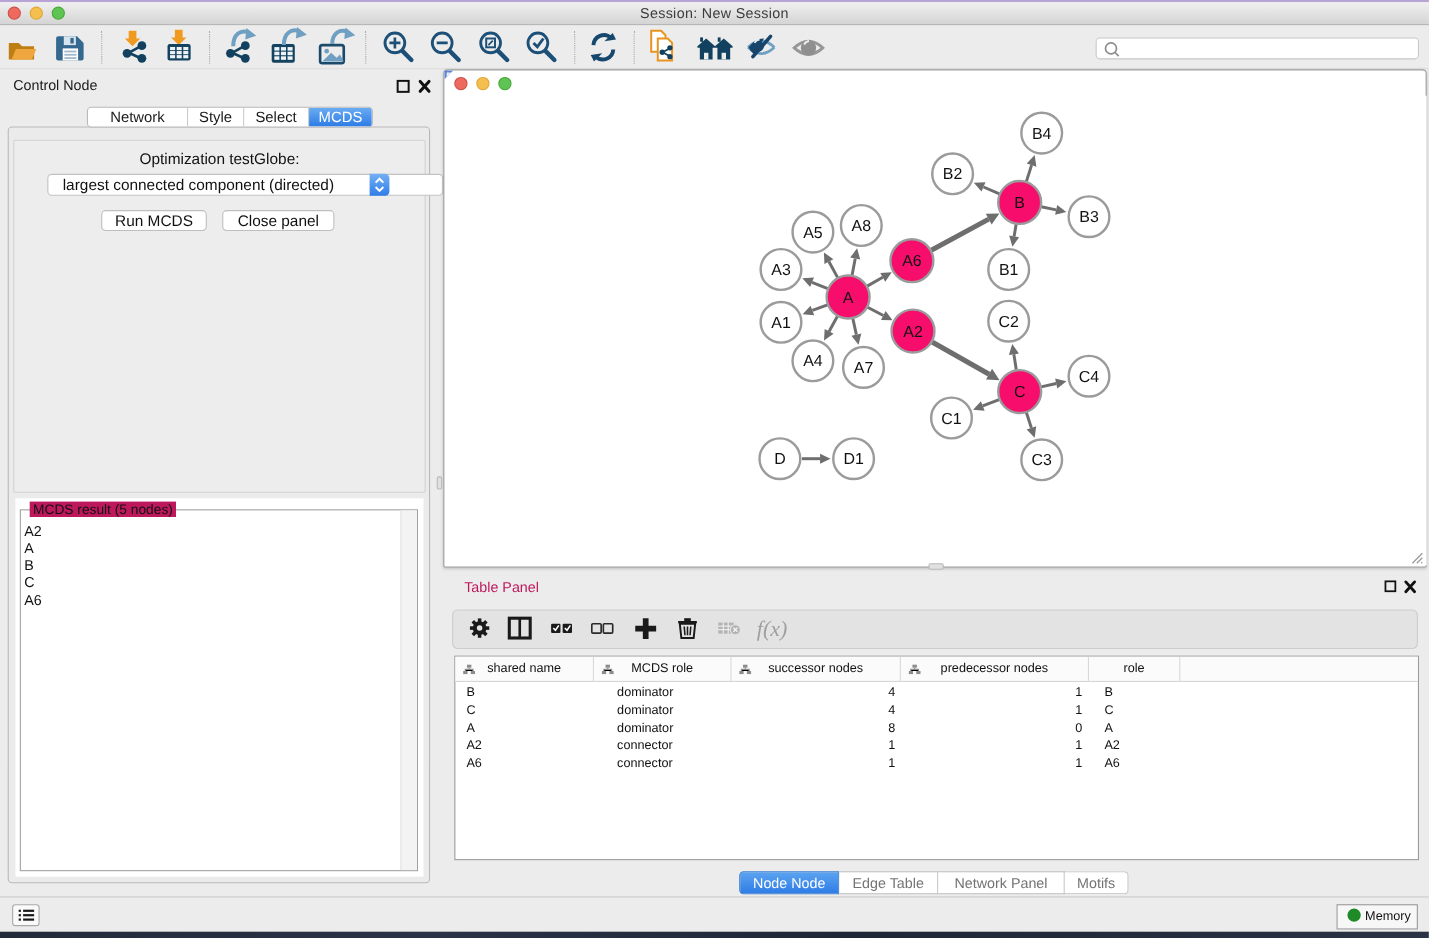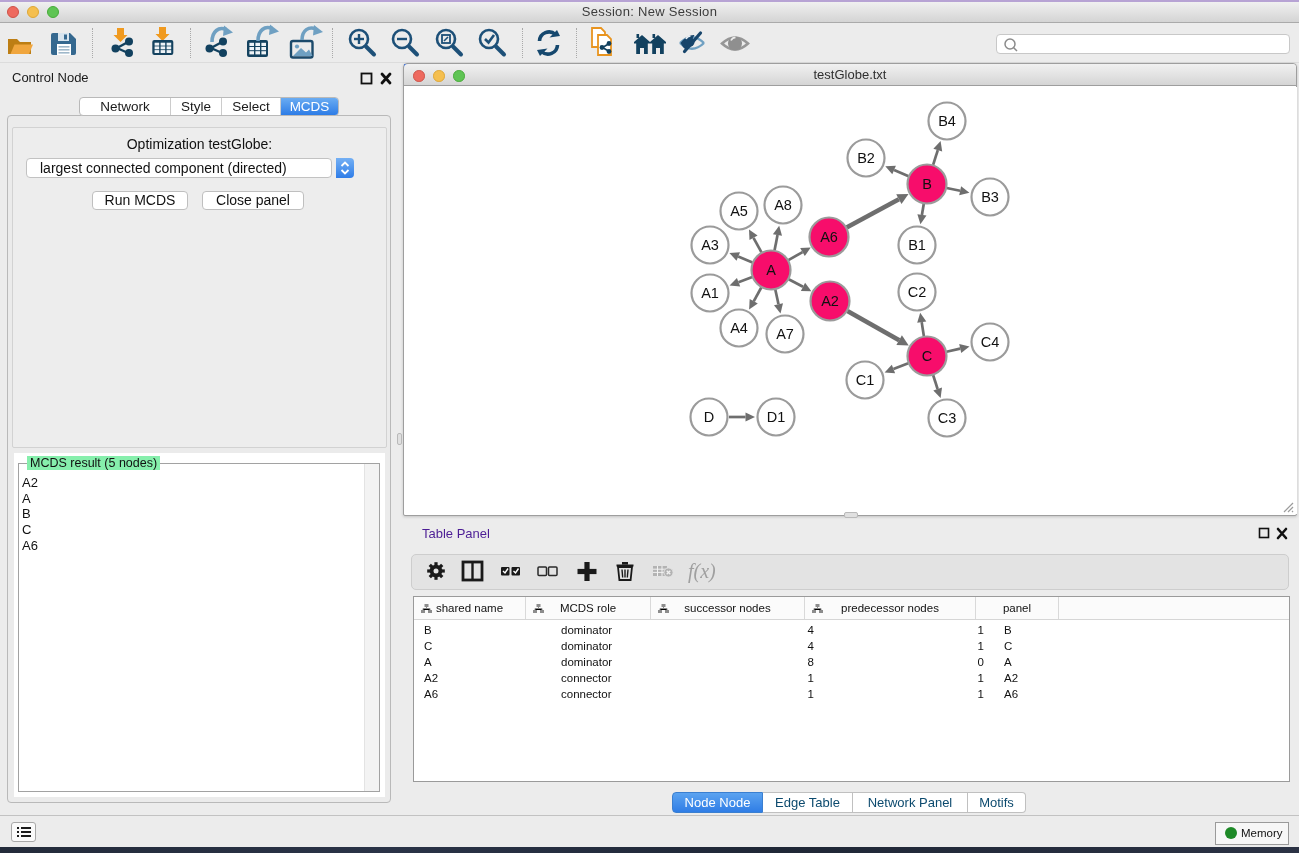--- a/index.html
+++ b/index.html
@@ -13,43 +13,43 @@
 .vsep{position:absolute;top:28px;height:30px;width:0;border-left:1px dotted #a9a9a9}
 #search{left:996px;top:34px;width:294px;height:20px;background:#fff;border:1px solid #c8c8c8;border-radius:4px}
 
 #cp-title{left:12px;top:70px;font-size:13px;color:#1a1a1a}
 #cpbox{left:7px;top:115px;width:384px;height:688px;border:1px solid #b9b9b9;border-radius:4px;background:#ebebeb}
 #cpinner{left:12px;top:127px;width:375px;height:321px;border:1px solid #d2d2d2;border-radius:2px;background:#ededed}
 #cptabs{left:79px;top:97px;height:19px;display:flex;font-size:13.5px;background:#fff;border:1px solid #b9b9b9;border-radius:4px;overflow:hidden}
 #cptabs div{line-height:17px;text-align:center;color:#1a1a1a;border-right:1px solid #ccc}
 #cptabs div:last-child{border-right:none;background:linear-gradient(#6aacf2,#2d7ce6);color:#fff}
 #optlabel{left:12px;top:136px;width:375px;text-align:center;font-size:14px;color:#111}
-#dropdown{left:26px;top:158px;width:306px;height:20px;background:#fff;border:1px solid #c2c2c2;border-radius:4px;font-size:14px;color:#111;line-height:18px;padding-left:13px}
+#dropdown{left:43px;top:158px;width:360px;height:20px;background:#fff;border:1px solid #c2c2c2;border-radius:4px;font-size:14px;color:#111;line-height:18px;padding-left:13px}
 #stepper{left:336px;top:158px;width:18px;height:20px;border-radius:0 4px 4px 0;background:linear-gradient(#74b0f4,#2f7de8)}
 .btn{position:absolute;height:19px;background:#fff;border:1px solid #bfbfbf;border-radius:4px;font-size:14px;color:#111;text-align:center;line-height:17px}
 #whitebox{left:14px;top:453px;width:371px;height:344px;background:#fff}
 #fieldset{left:18px;top:463px;width:362px;height:329px;border:1px solid #a2a2a2}
-#fslabel{left:27px;top:456px;background:#86efac;padding:0 3px;font-size:12.5px;color:#111}
+#fslabel{left:27px;top:456px;background:#be185d;padding:0 3px;font-size:12.5px;color:#111}
 #fslist{left:22px;top:475px;font-size:13px;color:#111;line-height:15.7px}
 #fstrack{left:364px;top:464px;width:15px;height:327px;background:#f3f3f3;border-left:1px solid #e3e3e3}
 
 #gwin{left:403px;top:63px;width:894px;height:453px;border:1px solid #9e9e9e;border-radius:4px 4px 2px 2px;background:#fff;box-shadow:0 1px 3px rgba(0,0,0,.18)}
 #gtitle{left:0;top:0;width:100%;height:22px;background:linear-gradient(#f1f1f1,#d5d5d5);border-bottom:1px solid #9e9e9e;border-radius:4px 4px 0 0}
 #gtitle .t{width:100%;text-align:center;font-size:13px;color:#2f2f2f;line-height:22px}
 #gcontent{left:1px;top:23px;width:892px;height:427px;background:#fff}
 
-#tp-title{left:422px;top:526px;font-size:13px;color:#4c1d95}
+#tp-title{left:422px;top:526px;font-size:13px;color:#be185d}
 #tptools{left:411px;top:554px;width:878px;height:36px;background:#e3e3e3;border:1px solid #cdcdcd;border-radius:5px}
 #tablebox{left:413px;top:596px;width:877px;height:186px;background:#fff;border:1px solid #9a9a9a}
 #thead{left:0;top:0;width:100%;height:23px;background:#fbfbfb;border-bottom:1px solid #d6d6d6;display:flex}
 #thead .c{border-right:1px solid #d9d9d9;font-size:11.5px;color:#111;text-align:center;line-height:22px;position:relative}
 .hicon{position:absolute;left:7px;top:7px}
 .trow{position:absolute;font-size:11.5px;color:#111;height:16px;line-height:16px}
 
-.btab{position:absolute;top:792px;height:21px;font-size:13px;line-height:20px;text-align:center;background:#fff;border:1px solid #c0c0c0;color:#0c4a6e}
+.btab{position:absolute;top:792px;height:21px;font-size:13px;line-height:20px;text-align:center;background:#fff;border:1px solid #c0c0c0;color:#737373}
 
 #statusline{left:0;top:815px;width:1299px;height:0;border-top:1px solid #c2c2c2}
 #statusbar{left:0;top:816px;width:1299px;height:31px;background:#ececec}
 #listbtn{left:11px;top:822px;width:25px;height:20px;background:#fafafa;border:1px solid #a8a8a8;border-radius:3px}
 #membtn{left:1215px;top:822px;width:74px;height:23px;background:#f7f7f7;border:1px solid #9a9a9a;font-size:11.5px;color:#111;white-space:nowrap;line-height:21px}
 #bottomstrip{left:0;top:847px;width:1299px;height:6px;background:linear-gradient(90deg,#232b3a,#2a3347 30%,#1f2736 60%,#2b3244)}
 .grip{position:absolute;background:#e0e0e0;border:1px solid #b9b9b9;border-radius:2px}
 </style></head>
 <body>
 <div class="abs" id="deskstrip"></div>
@@ -211,23 +211,20 @@
 <div class="abs" id="fieldset"></div>
 <div class="abs" id="fstrack"></div>
 <div class="abs" id="fslabel">MCDS result (5 nodes)</div>
 <div class="abs" id="fslist">A2<br>A<br>B<br>C<br>A6</div>
 
 <div class="abs" id="gwin">
     <svg class="abs" style="left:0;top:0" width="8" height="8" xmlns="http://www.w3.org/2000/svg">
       <path d="M0 0 h8 L0 8 Z" fill="#3b6fd6" opacity="0.85"></path>
       <path d="M2 2 h4 L2 6 Z" fill="#f0f0f0"></path>
     </svg>
- <div class="abs" id="gtitle">
-      <div class="t">testGlobe.txt</div>
-    </div>
  <div class="tl" style="left:9px;top:6px;width:11.5px;height:11.5px;background:#ee6a5f;border:1px solid #ce5248"></div>
  <div class="tl" style="left:29px;top:6px;width:11.5px;height:11.5px;background:#f5bf4f;border:1px solid #dfa735"></div>
  <div class="tl" style="left:49px;top:6px;width:11.5px;height:11.5px;background:#5fc454;border:1px solid #47ab39"></div>
  <div class="abs" id="gcontent"></div>
  <svg class="abs" style="right:2px;bottom:2px" width="12" height="12" xmlns="http://www.w3.org/2000/svg">
       <g stroke="#9b9b9b" stroke-width="1.2">
         <line x1="2" y1="11" x2="11" y2="2"></line>
         <line x1="6" y1="11" x2="11" y2="6"></line>
         <line x1="10" y1="11" x2="11" y2="10"></line>
       </g>
@@ -371,21 +368,21 @@
         <line x1="251" y1="12" x2="251" y2="22"></line>
       </g>
  <circle cx="257.5" cy="18.5" r="4.6" fill="#8d8d8d" stroke="#e3e3e3" stroke-width="1"></circle>
       <path d="M255.7 16.7 l3.6 3.6 M259.3 16.7 l-3.6 3.6" stroke="#fff" stroke-width="1.3"></path>
     </g>
 
  <text x="277" y="24" font-family="Liberation Serif, serif" font-style="italic" font-size="20" fill="#9f9f9f">f(x)</text>
 </svg>
 <div class="abs" id="tablebox">
  <div class="abs" id="thead">
-  <div class="c" style="width:112px"><svg class="hicon" width="11" height="9" xmlns="http://www.w3.org/2000/svg">
+  <div class="c" style="width:126px"><svg class="hicon" width="11" height="9" xmlns="http://www.w3.org/2000/svg">
           <g fill="#8c8c8c">
             <rect x="3.5" y="0" width="4" height="3"></rect>
             <rect x="0" y="6" width="4" height="3"></rect>
             <rect x="7" y="6" width="4" height="3"></rect>
           </g>
           <g stroke="#8c8c8c" stroke-width="1">
             <path d="M5.5 3 v2 M2 6 v-1.5 h7 V6"></path>
           </g>
         </svg>shared name</div>
   <div class="c" style="width:125px"><svg class="hicon" width="11" height="9" xmlns="http://www.w3.org/2000/svg">
@@ -411,21 +408,21 @@
   <div class="c" style="width:171px"><svg class="hicon" width="11" height="9" xmlns="http://www.w3.org/2000/svg">
           <g fill="#8c8c8c">
             <rect x="3.5" y="0" width="4" height="3"></rect>
             <rect x="0" y="6" width="4" height="3"></rect>
             <rect x="7" y="6" width="4" height="3"></rect>
           </g>
           <g stroke="#8c8c8c" stroke-width="1">
             <path d="M5.5 3 v2 M2 6 v-1.5 h7 V6"></path>
           </g>
         </svg>predecessor nodes</div>
-  <div class="c" style="width:83px">panel</div>
+  <div class="c" style="width:83px">role</div>
  </div>
 <div class="trow" style="left:10px;top:25px">B</div>
 <div class="trow" style="left:147px;top:25px">dominator</div>
 <div class="trow" style="left:320px;top:25px;width:80px;text-align:right">4</div>
 <div class="trow" style="left:490px;top:25px;width:80px;text-align:right">1</div>
 <div class="trow" style="left:590px;top:25px">B</div>
 <div class="trow" style="left:10px;top:41px">C</div>
 <div class="trow" style="left:147px;top:41px">dominator</div>
 <div class="trow" style="left:320px;top:41px;width:80px;text-align:right">4</div>
 <div class="trow" style="left:490px;top:41px;width:80px;text-align:right">1</div>

